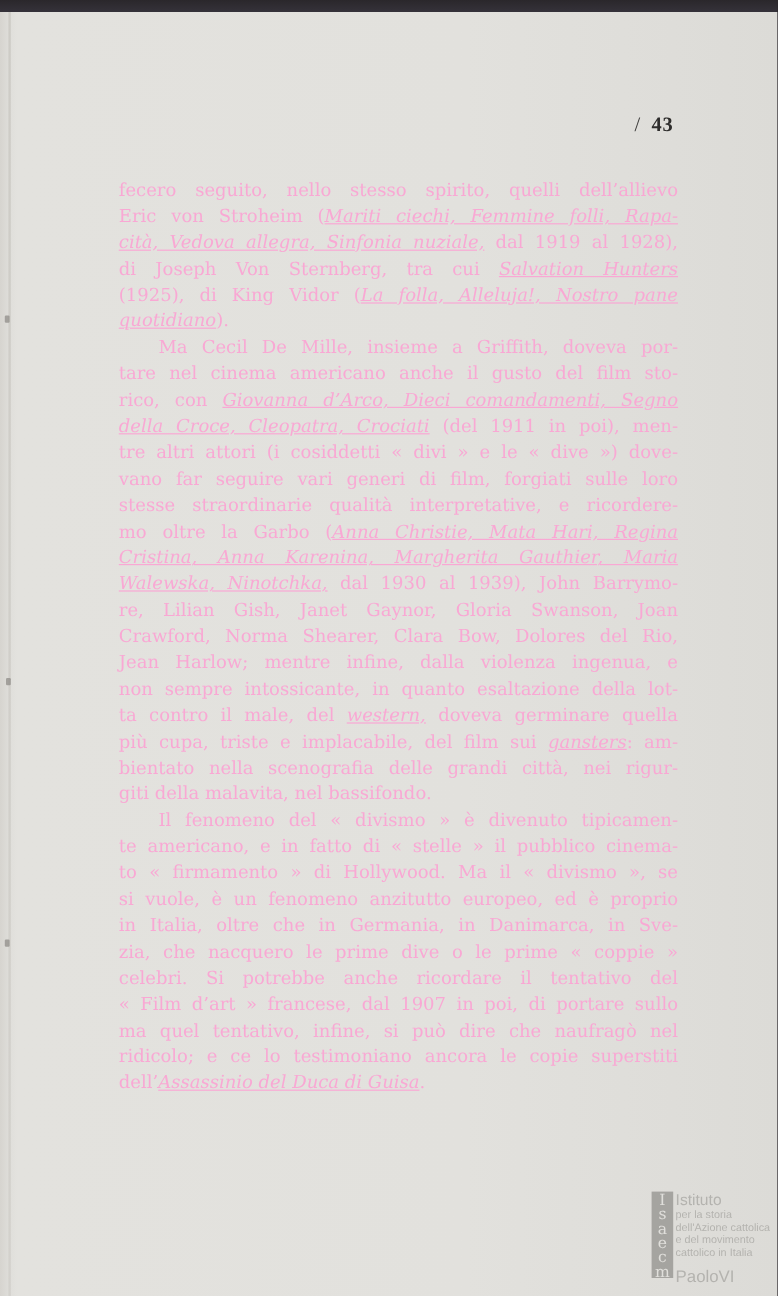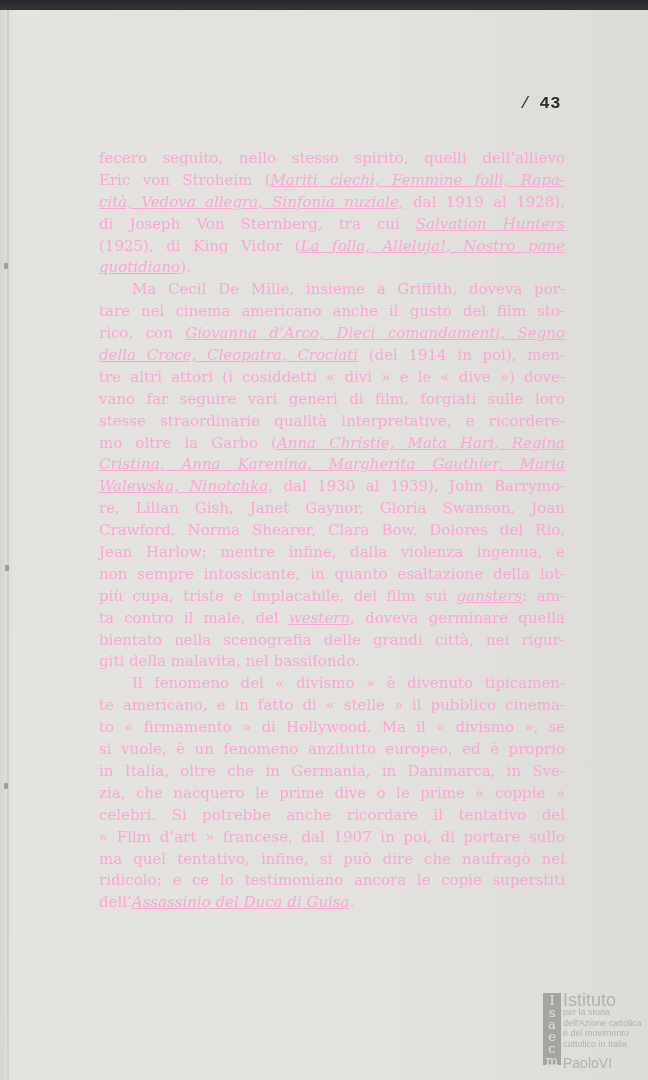--- a/index.html
+++ b/index.html
@@ -40,21 +40,21 @@
       width: 4px;
       height: 6px;
       background: #8a8883;
       border-radius: 1px;
       opacity: 0.7;
     }
     .page-number {
       position: absolute;
       top: 94px;
       right: 87px;
-      font-family: Liberation Mono, monospace;
+      font-family: Liberation Serif, serif;
       font-weight: bold;
       font-size: 17px;
       color: #2e2d2c;
       letter-spacing: 0.5px;
     }
     .page-number .slash {
       font-weight: normal;
       color: #3a3938;
       margin-right: 9px;
       font-size: 17px;
@@ -119,21 +119,21 @@
     .logo-text {
       position: absolute;
       left: 20px; top: 0;
       font-family: "Liberation Sans", sans-serif;
       color: #b4b3af;
       line-height: 10.5px;
       font-size: 9px;
       white-space: nowrap;
     }
     .logo-text .big {
-      font-size: 18px;
+      font-size: 13px;
       line-height: 14px;
       display: block;
     }
     .logo-text .small { display: block; }
     .logo-text .bottom {
       font-size: 14px;
       line-height: 14px;
       display: block;
       margin-top: 7px;
     }
@@ -160,33 +160,33 @@
         <span class="line"><span>Eric von Stroheim (</span><i>Mariti ciechi, Femmine folli, Rapa-</i></span>
         <span class="line"><i>cità, Vedova allegra, Sinfonia nuziale,</i><span> dal 1919 al 1928),</span></span>
         <span class="line"><span>di Joseph Von Sternberg, tra cui </span><i>Salvation Hunters</i></span>
         <span class="line"><span>(1925), di King Vidor (</span><i>La folla, Alleluja!, Nostro pane</i></span>
         <span class="line last"><i>quotidiano</i><span>).</span></span>
       </p>
       <p class="indent">
         <span class="line first"><span>Ma Cecil De Mille, insieme a Griffith, doveva por-</span></span>
         <span class="line"><span>tare nel cinema americano anche il gusto del film sto-</span></span>
         <span class="line"><span>rico, con </span><i>Giovanna d’Arco, Dieci comandamenti, Segno</i></span>
-        <span class="line"><i>della Croce, Cleopatra, Crociati</i><span> (del 1914 in poi), men-</span></span>
+        <span class="line"><i>della Croce, Cleopatra, Crociati</i><span> (del 1911 in poi), men-</span></span>
         <span class="line"><span>tre altri attori (i cosiddetti « divi » e le « dive ») dove-</span></span>
         <span class="line"><span>vano far seguire vari generi di film, forgiati sulle loro</span></span>
         <span class="line"><span>stesse straordinarie qualità interpretative, e ricordere-</span></span>
         <span class="line"><span>mo oltre la Garbo (</span><i>Anna Christie, Mata Hari, Regina</i></span>
         <span class="line"><i>Cristina, Anna Karenina, Margherita Gauthier, Maria</i></span>
         <span class="line"><i>Walewska, Ninotchka,</i><span> dal 1930 al 1939), John Barrymo-</span></span>
         <span class="line"><span>re, Lilian Gish, Janet Gaynor, Gloria Swanson, Joan</span></span>
         <span class="line"><span>Crawford, Norma Shearer, Clara Bow, Dolores del Rio,</span></span>
         <span class="line"><span>Jean Harlow; mentre infine, dalla violenza ingenua, e</span></span>
         <span class="line"><span>non sempre intossicante, in quanto esaltazione della lot-</span></span>
+        <span class="line"><span>ta contro il male, del </span><i>western,</i><span> doveva germinare quella</span></span>
         <span class="line"><span>più cupa, triste e implacabile, del film sui </span><i>gansters</i><span>: am-</span></span>
-        <span class="line"><span>ta contro il male, del </span><i>western,</i><span> doveva germinare quella</span></span>
         <span class="line"><span>bientato nella scenografia delle grandi città, nei rigur-</span></span>
         <span class="line last"><span>giti della malavita, nel bassifondo.</span></span>
       </p>
       <p class="indent">
         <span class="line first"><span>Il fenomeno del « divismo » è divenuto tipicamen-</span></span>
         <span class="line"><span>te americano, e in fatto di « stelle » il pubblico cinema-</span></span>
         <span class="line"><span>to « firmamento » di Hollywood. Ma il « divismo », se</span></span>
         <span class="line"><span>si vuole, è un fenomeno anzitutto europeo, ed è proprio</span></span>
         <span class="line"><span>in Italia, oltre che in Germania, in Danimarca, in Sve-</span></span>
         <span class="line"><span>zia, che nacquero le prime dive o le prime « coppie »</span></span>

